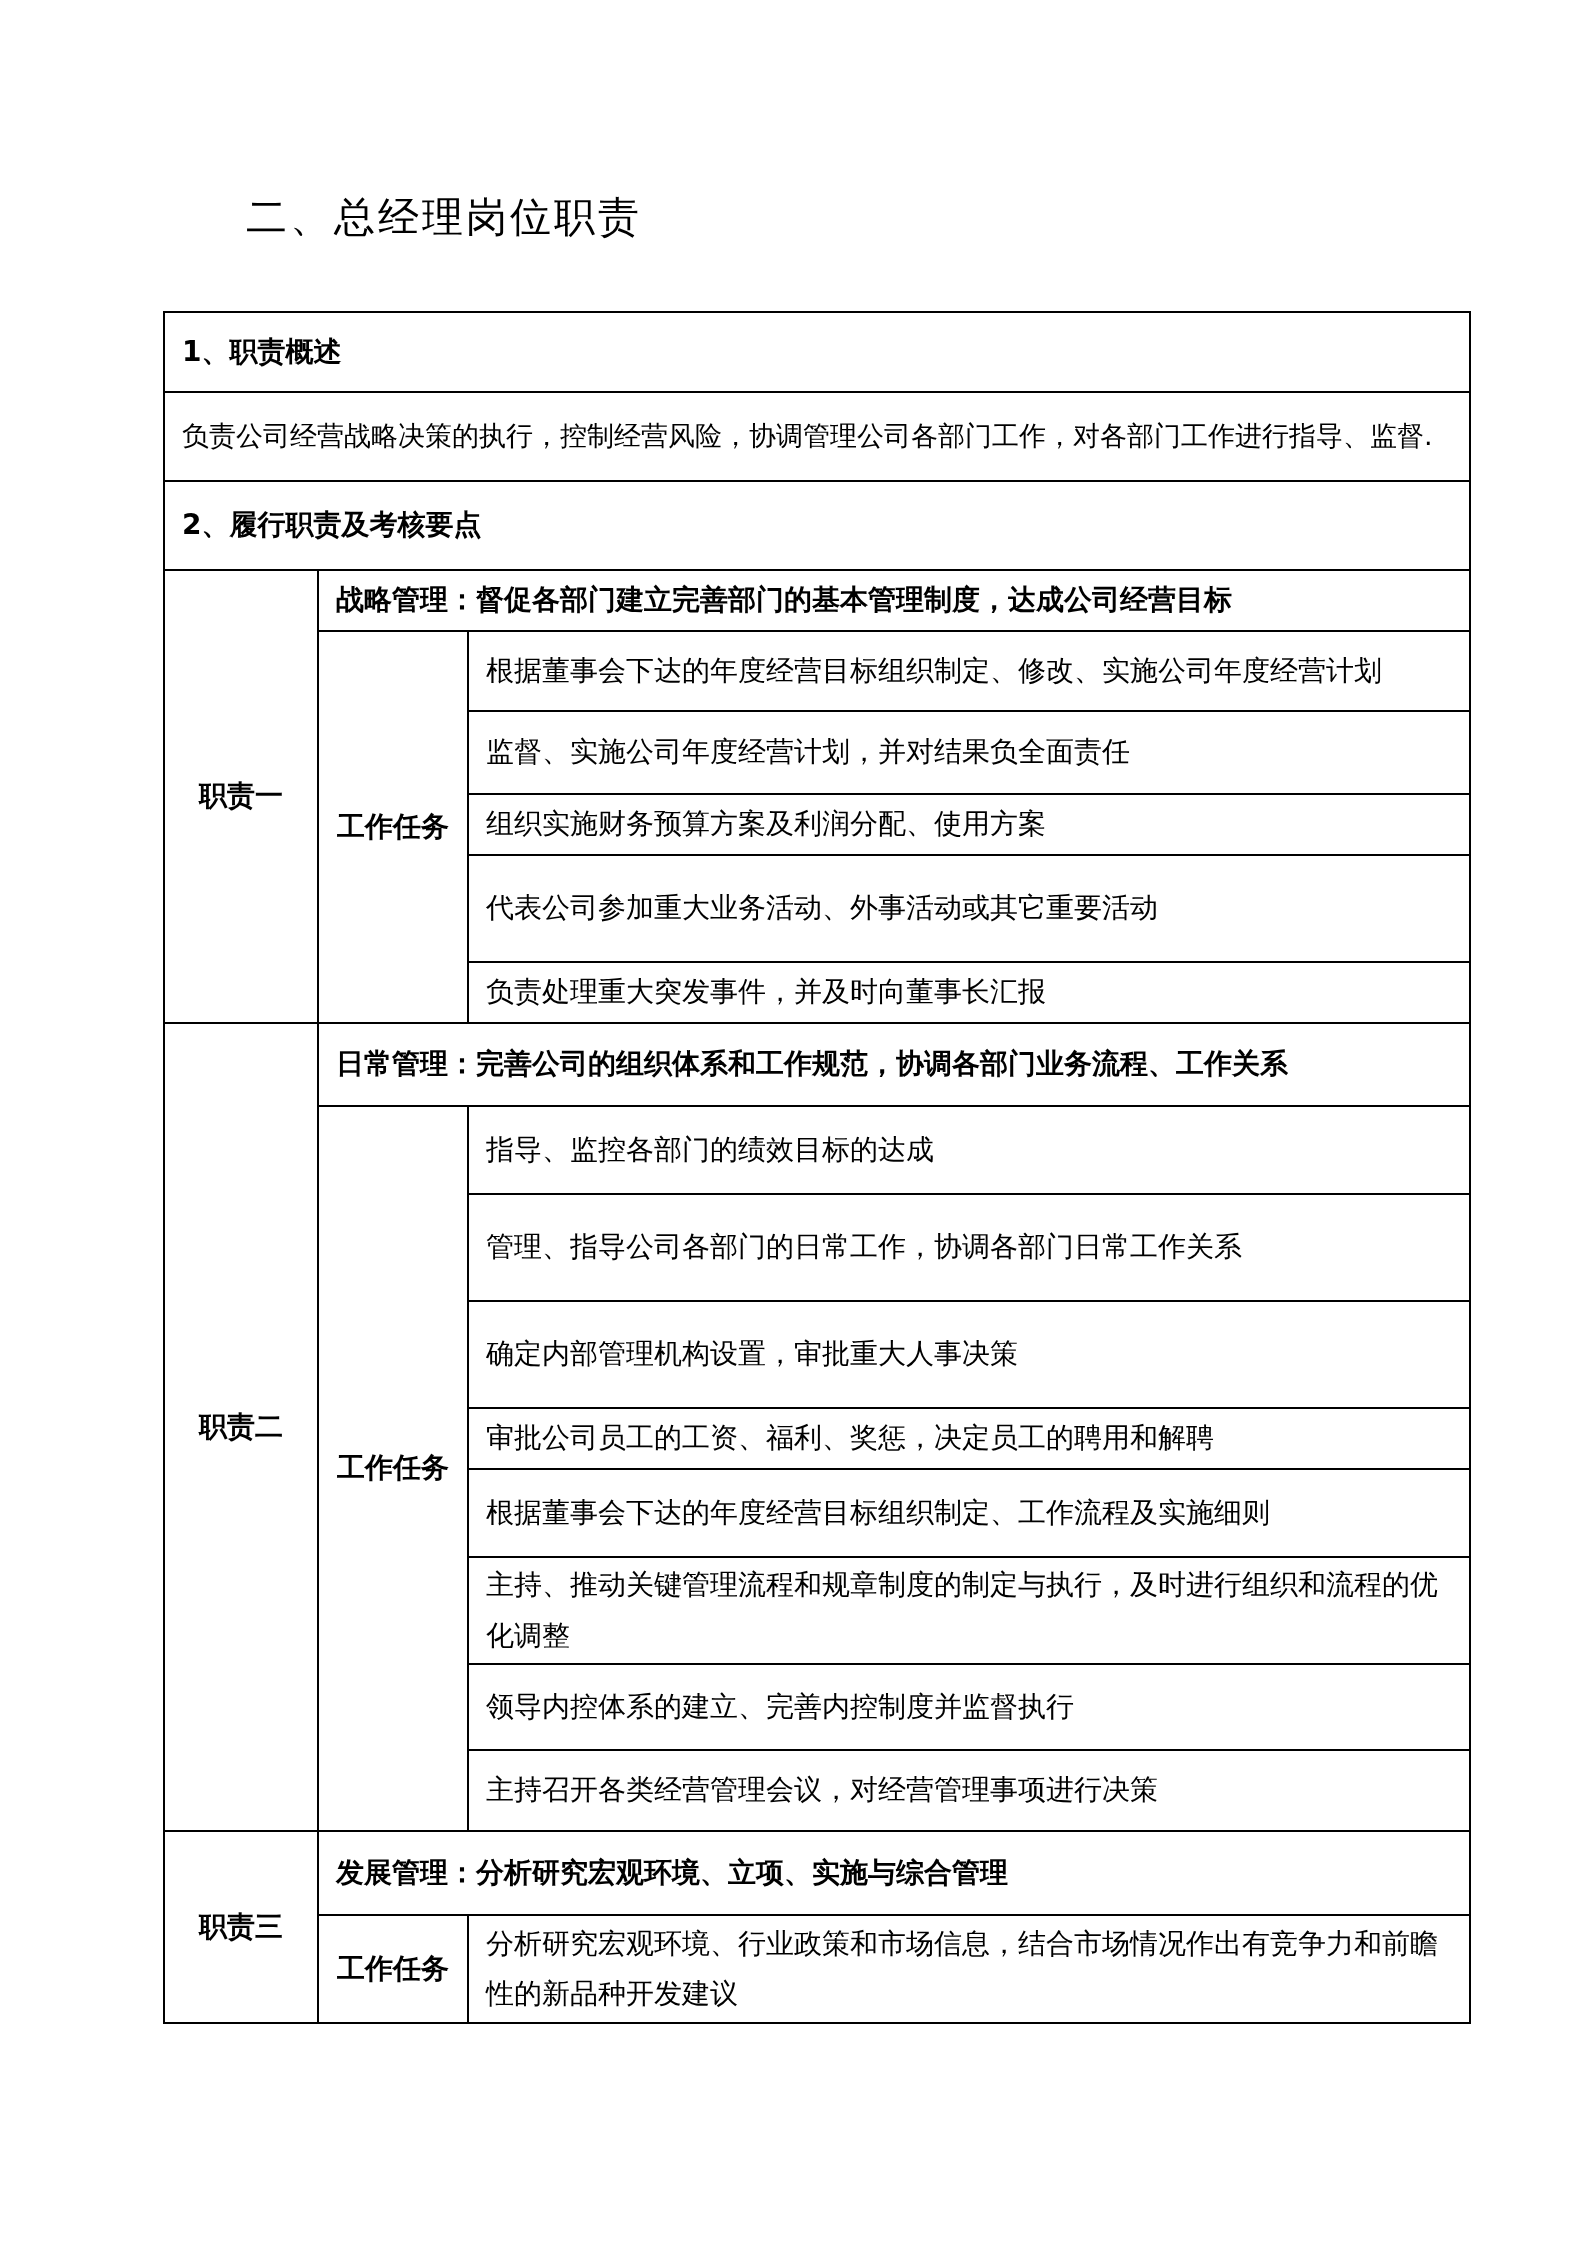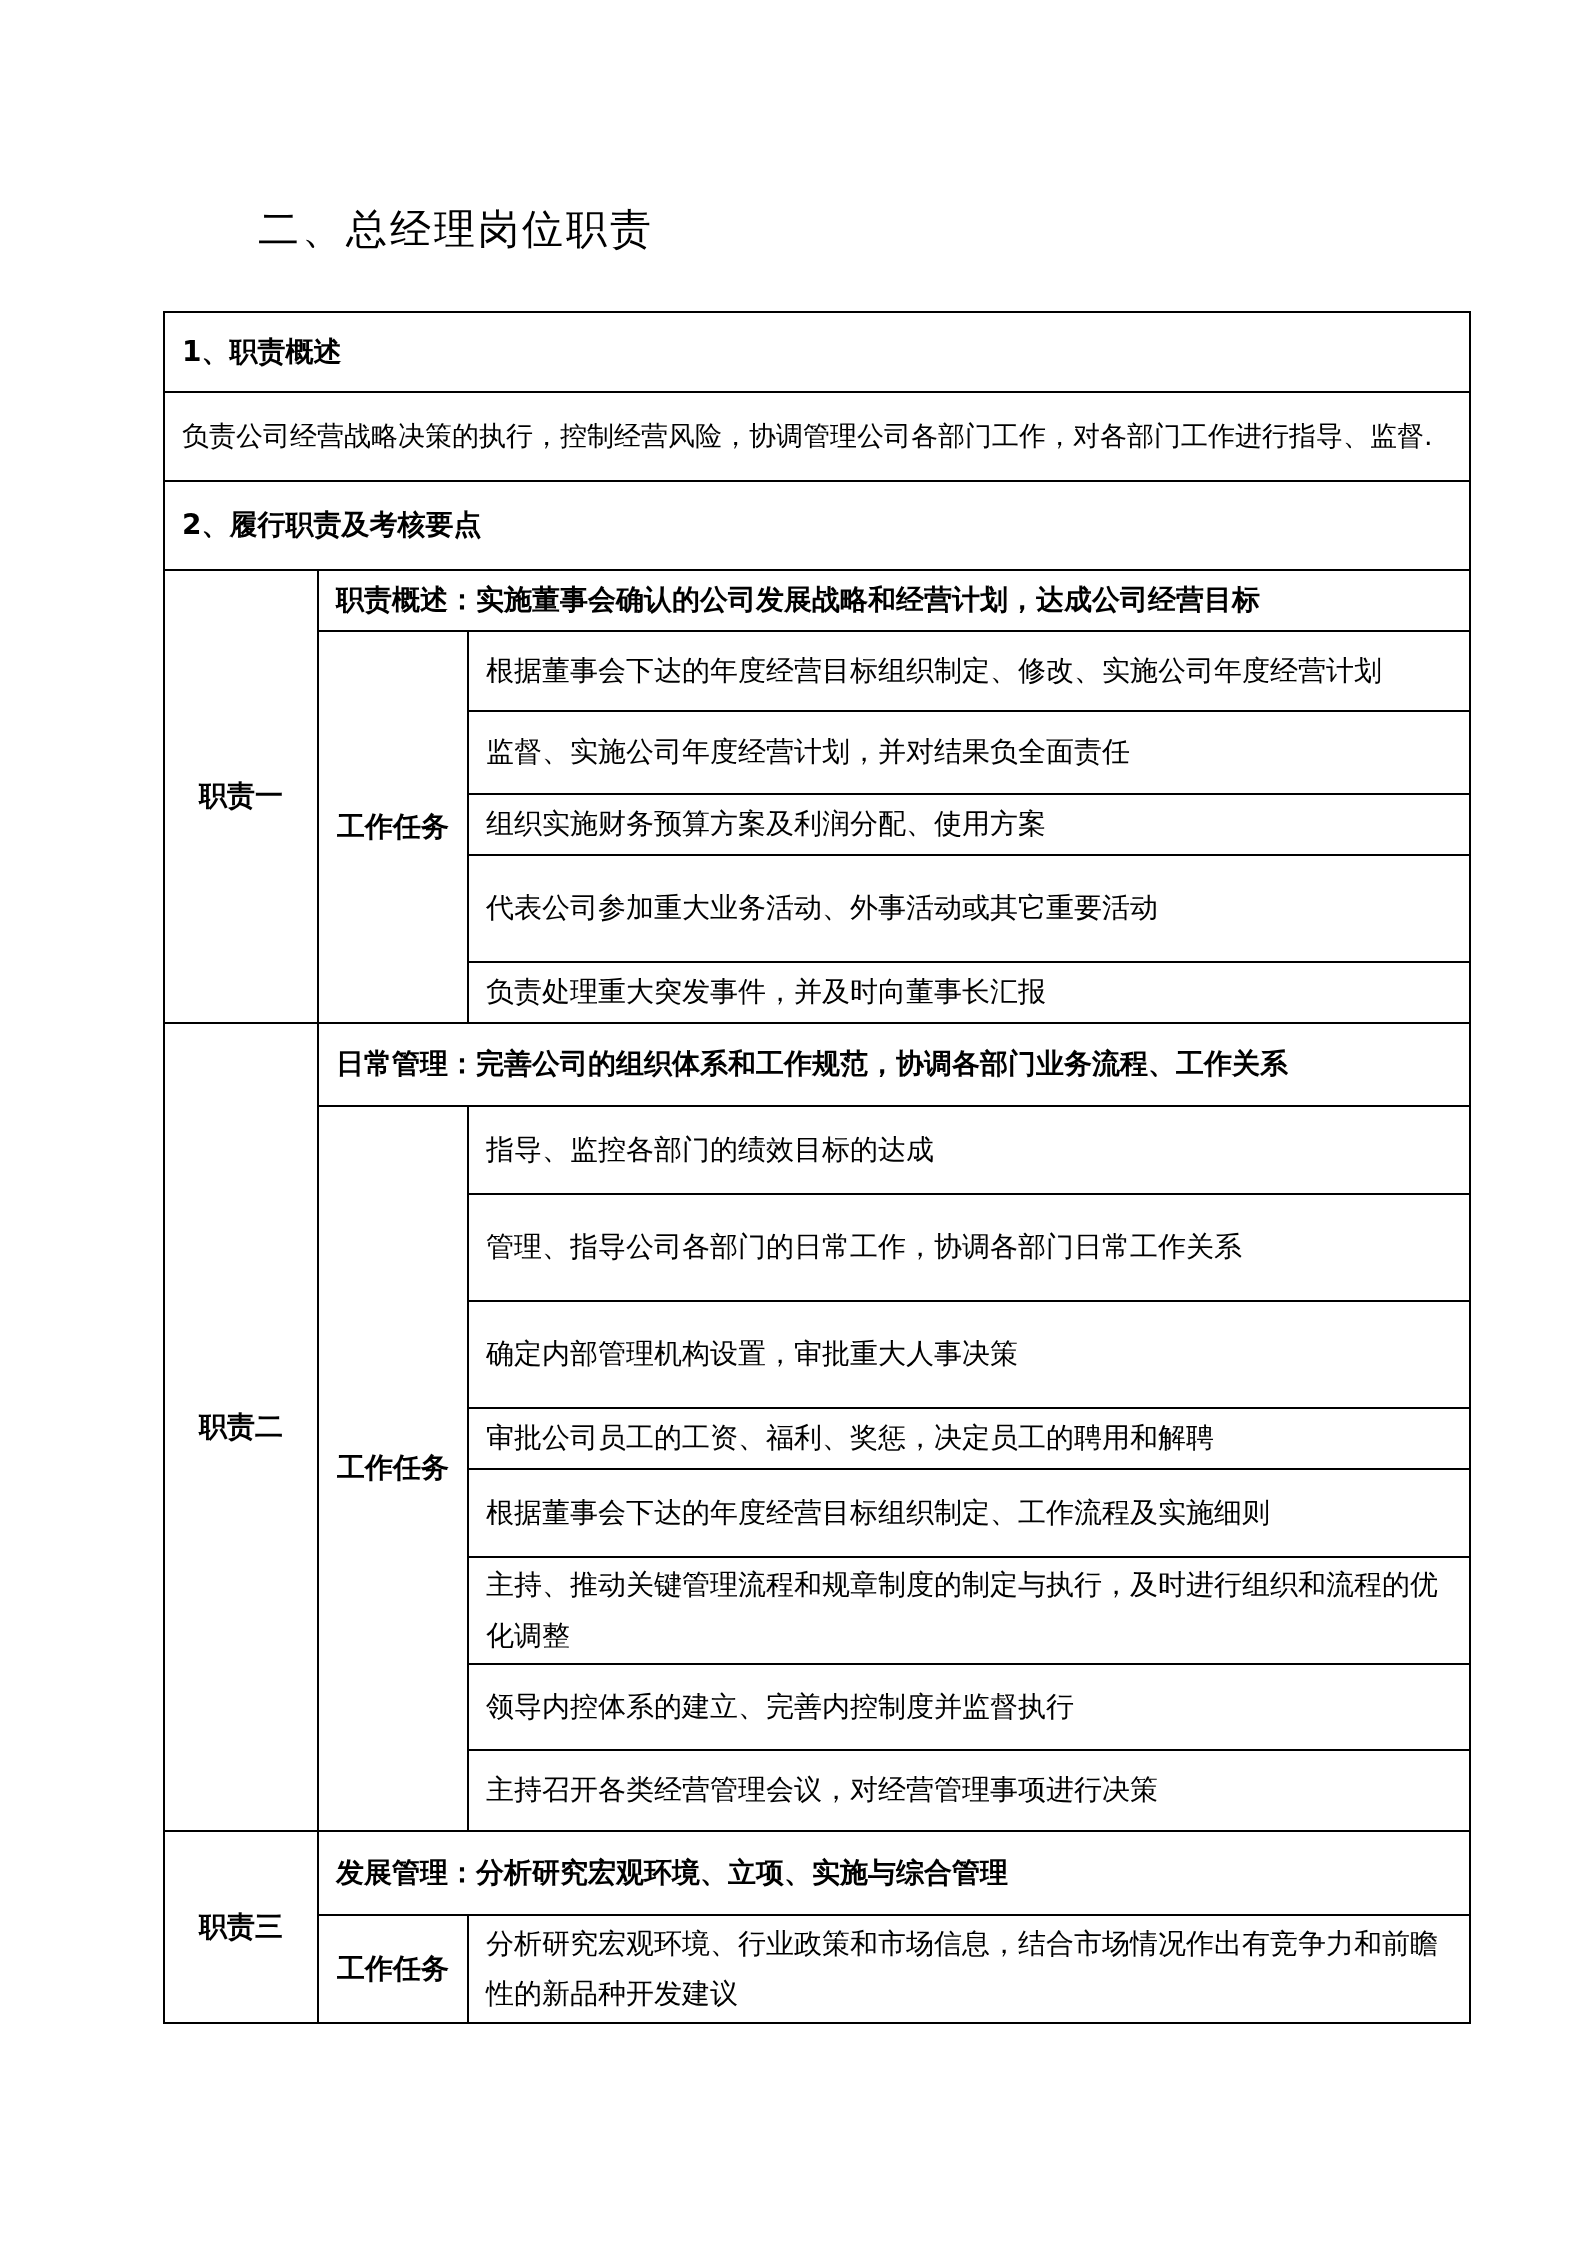--- a/index.html
+++ b/index.html
@@ -11,21 +11,21 @@
     position: relative;
     width: 1587px;
     height: 2245px;
     font-family: "DejaVu Sans", "Liberation Sans", sans-serif;
     color: #000000;
   }
   .doc-title {
     position: absolute;
     left: 246px;
     top: 190px;
-    margin: 12px;
+    margin: 0;
     font-family: Liberation Sans, sans-serif;
     font-weight: 400;
     font-size: 41px;
     letter-spacing: 3px;
     white-space: nowrap;
   }
   table.duty-table {
     position: absolute;
     left: 163px;
     top: 311px;
@@ -83,21 +83,21 @@
       <tr class="h89">
         <td colspan="3" class="oneline">负责公司经营战略决策的执行，控制经营风险，协调管理公司各部门工作，对各部门工作进行指导、监督.</td>
       </tr>
 
       <tr class="h89">
         <td colspan="3" class="b">2、履行职责及考核要点</td>
       </tr>
 
       <tr class="h61">
         <td rowspan="6" class="b center">职责一</td>
-        <td colspan="2" class="b">职责概述：实施董事会确认的公司发展战略和经营计划，达成公司经营目标</td>
+        <td colspan="2" class="b">战略管理：督促各部门建立完善部门的基本管理制度，达成公司经营目标</td>
       </tr>
       <tr class="h80">
         <td rowspan="5" class="b center">工作任务</td>
         <td>根据董事会下达的年度经营目标组织制定、修改、实施公司年度经营计划</td>
       </tr>
       <tr class="h83">
         <td>监督、实施公司年度经营计划，并对结果负全面责任</td>
       </tr>
       <tr class="h82">
         <td>组织实施财务预算方案及利润分配、使用方案</td>

